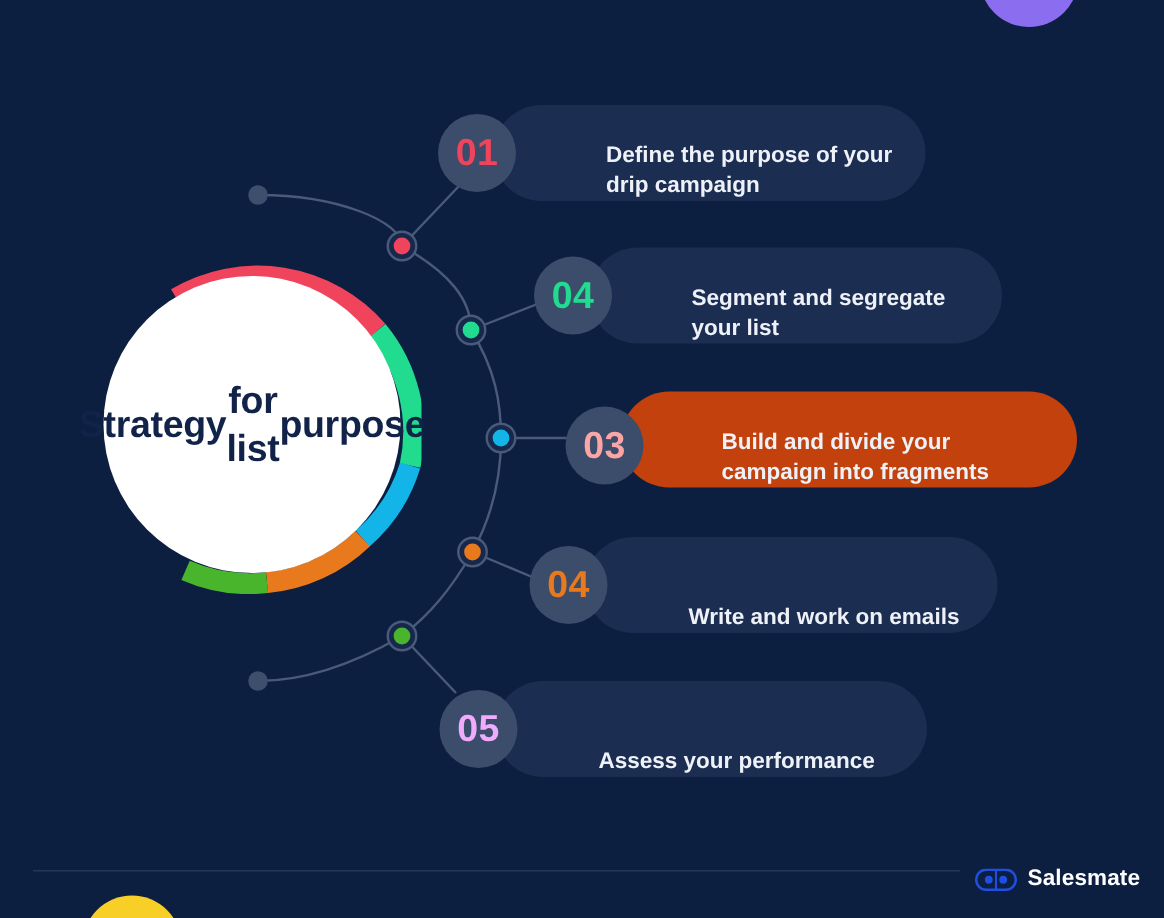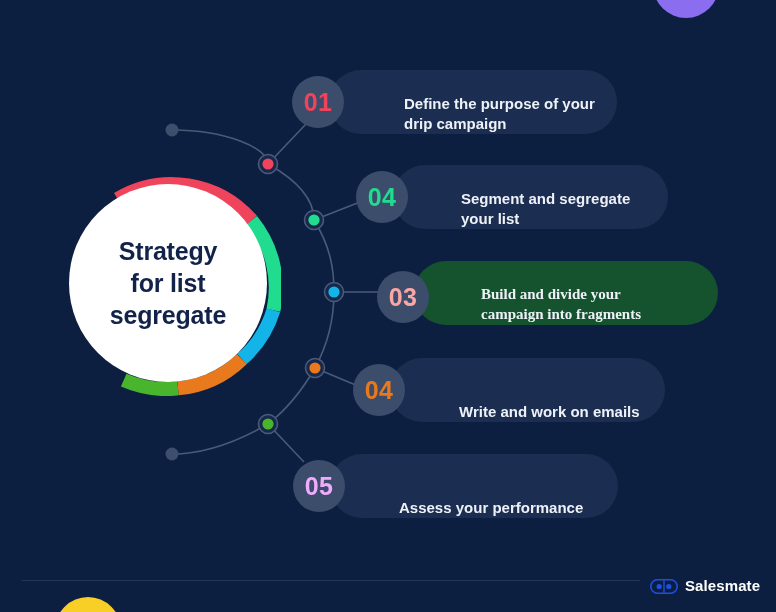--- a/index.html
+++ b/index.html
@@ -69,21 +69,21 @@
     position: absolute;
     left: 55px; top: 170px;
     width: 226px; height: 226px;
   }
   .hub svg { display: block; }
   .hub-label {
     position: absolute;
     left: 0; top: 0;
     width: 226px; height: 226px;
     display: flex;
-    flex-direction: column;
+    flex-direction: row;
     align-items: center;
     justify-content: center;
     color: #12234a;
     font-size: 25px;
     font-weight: 700;
     line-height: 1.29;
     text-align: center;
     letter-spacing: -0.2px;
   }
 
@@ -96,21 +96,21 @@
   }
   .pill {
     position: absolute;
     height: 64px;
     border-radius: 32px;
     background: #1b2d50;
     display: flex;
     align-items: flex-end;
     box-sizing: border-box;
   }
-  .pill.bright { background: #14532d; font-family: Liberation Serif, serif; }
+  .pill.bright { background: #c2410c; }
   .pill-text {
     color: #eef2f8;
     font-size: 15px;
     font-weight: 700;
     line-height: 1.33;
     white-space: pre-line;
   }
   .badge {
     position: absolute;
     width: 52px; height: 52px;
@@ -179,21 +179,21 @@
         <path d="M 196.6 50.4 A 106 106 0 0 1 218.4 140.3" stroke="#21dc8f"></path>
         <path d="M 218.4 140.3 A 106 106 0 0 1 186.8 189.1" stroke="#13b5e8"></path>
         <path d="M 186.8 189.1 A 106 106 0 0 1 123.0 218.4" stroke="#e8791c"></path>
         <path d="M 123.0 218.4 A 106 106 0 0 1 68.7 210.2" stroke="#48b52c"></path>
       </g>
       <circle cx="113" cy="113" r="99" fill="#ffffff"></circle>
     </svg>
     <div class="hub-label">
       <span>Strategy</span>
       <span>for list</span>
-      <span>segregate</span>
+      <span>purpose</span>
     </div>
   </div>
 
   <div class="step" style="left:292px; top:70px;">
     <div class="pill" style="left:37px; top:0; width:288px; padding-left:75px;">
       <span class="pill-text">Define the purpose of your
 drip campaign</span>
     </div>
     <div class="badge" style="left:0; top:6px; color:#f0435c;">
       <span>01</span>

